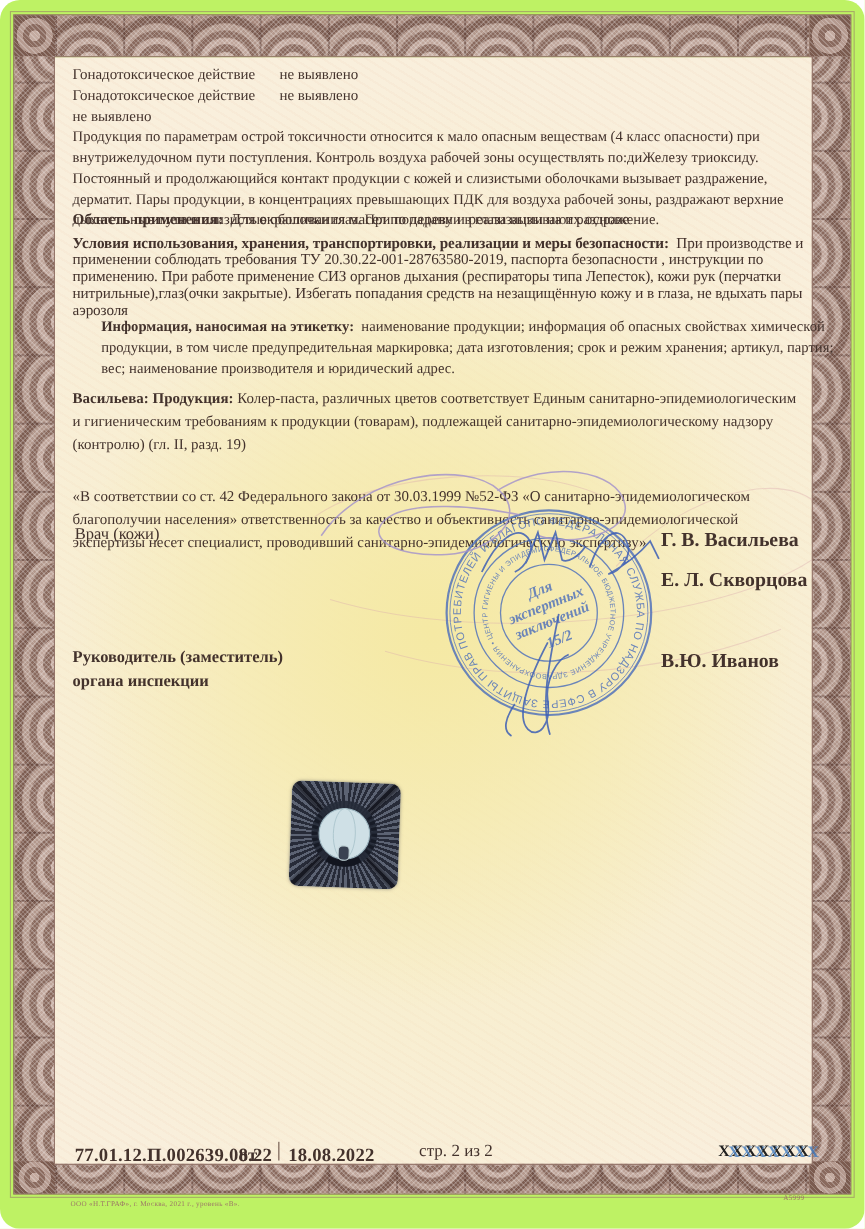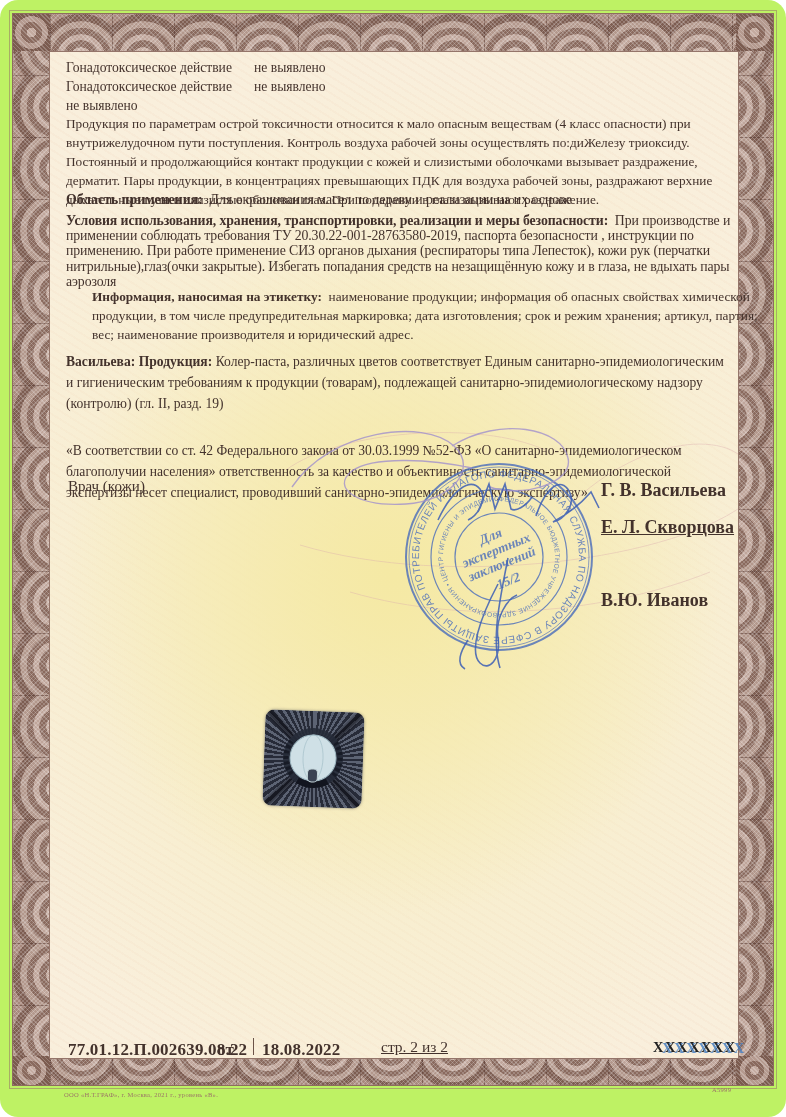--- a/index.html
+++ b/index.html
@@ -52,21 +52,21 @@
   .b{font-weight:bold;}
 
   .tox-row{display:grid;grid-template-columns:188px auto;font-size:13.6px;line-height:19px;}
 
   .usage{font-size:13.8px;line-height:15.2px;letter-spacing:-0.1px;}
 
   .sig-role{font-size:15px;line-height:21.5px;white-space:pre-line;}
   .sig-name{font-size:18px;font-weight:bold;}
 
   .footer-num{font-size:17px;font-weight:bold;letter-spacing:.2px;}
-  .page-num{font-size:15.5px;text-decoration:underline;}
+  .page-num{font-size:15.5px;}
   .serial{position:relative;font-size:14.5px;font-weight:bold;letter-spacing:1.5px;color:#222;}
   .serial .blue{position:absolute;left:9px;top:1px;color:#3f7ac0;opacity:.8;}
   .fineprint{font-size:6.5px;color:#9b7466;letter-spacing:.3px;}
 
   
   .holo{position:absolute;left:263px;top:710px;width:99px;height:96px;border-radius:9px;
       transform:rotate(2deg);
       background:
         linear-gradient(45deg, rgba(0,0,0,0) 46%, rgba(10,10,16,.55) 49% 51%, rgba(0,0,0,0) 54%),
         linear-gradient(-45deg, rgba(0,0,0,0) 46%, rgba(10,10,16,.55) 49% 51%, rgba(0,0,0,0) 54%),
@@ -138,23 +138,25 @@
       <span>наименование продукции; информация об опасных свойствах химической продукции, в том числе предупредительная маркировка; дата изготовления; срок и режим хранения; артикул, партия; вес; наименование производителя и юридический адрес.</span>
     </div>
 
     <div class="abs txt" style="left:16px;top:299px;width:668px;line-height:21px;font-size:13.6px;">
       <span class="b">Васильева: Продукция:</span>
       <span>Колер-паста, различных цветов соответствует Единым санитарно-эпидемиологическим и гигиеническим требованиям к продукции (товарам), подлежащей санитарно-эпидемиологическому надзору (контролю) (гл. II, разд. 19)</span>
     </div>
     <div class="abs txt" style="left:16px;top:341px;width:672px;line-height:21px;font-size:13.6px;margin-top:47px;">«В соответствии со ст. 42 Федерального закона от 30.03.1999 №52-ФЗ «О санитарно-эпидемиологическом благополучии населения» ответственность за качество и объективность санитарно-эпидемиологической экспертизы несет специалист, проводивший санитарно-эпидемиологическую экспертизу»</div>
 
     <div class="abs sig-role" style="left:18px;top:424px;width:330px;">Врач (кожи)</div>
+    <div class="abs sig-role b" style="left:16px;top:536px;width:330px;">Руководитель (заместитель)
+органа инспекции</div>
 
     <div class="abs sig-name" style="left:551px;top:428px;">Г. В. Васильева</div>
-    <div class="abs sig-name" style="left:551px;top:465px;text-decoration:underline;">Е. Л. Скворцова</div>
+    <div class="abs sig-name" style="left:551px;top:465px;">Е. Л. Скворцова</div>
     <div class="abs sig-name" style="left:551px;top:538px;">В.Ю. Иванов</div>
 
     <div class="holo" style="left:214px;top:659px;">
       <svg width="99" height="96" viewBox="0 0 99 96">
         <circle cx="49" cy="47" r="30" fill="#262b39" opacity="0.9"></circle>
         <circle cx="49" cy="47" r="23" fill="#cfe0e6"></circle>
         <circle cx="49" cy="47" r="23" fill="none" stroke="#9fb8c2" stroke-width="1"></circle>
         <ellipse cx="49" cy="47" rx="10" ry="23" fill="none" stroke="#aac4cc" stroke-width="0.8"></ellipse>
         <path d="M 28 64 A 27 27 0 0 1 27 31" fill="none" stroke="#171b26" stroke-width="5" stroke-dasharray="3 2.5"></path>
         <path d="M 70 64 A 27 27 0 0 0 71 31" fill="none" stroke="#171b26" stroke-width="5" stroke-dasharray="3 2.5"></path>

